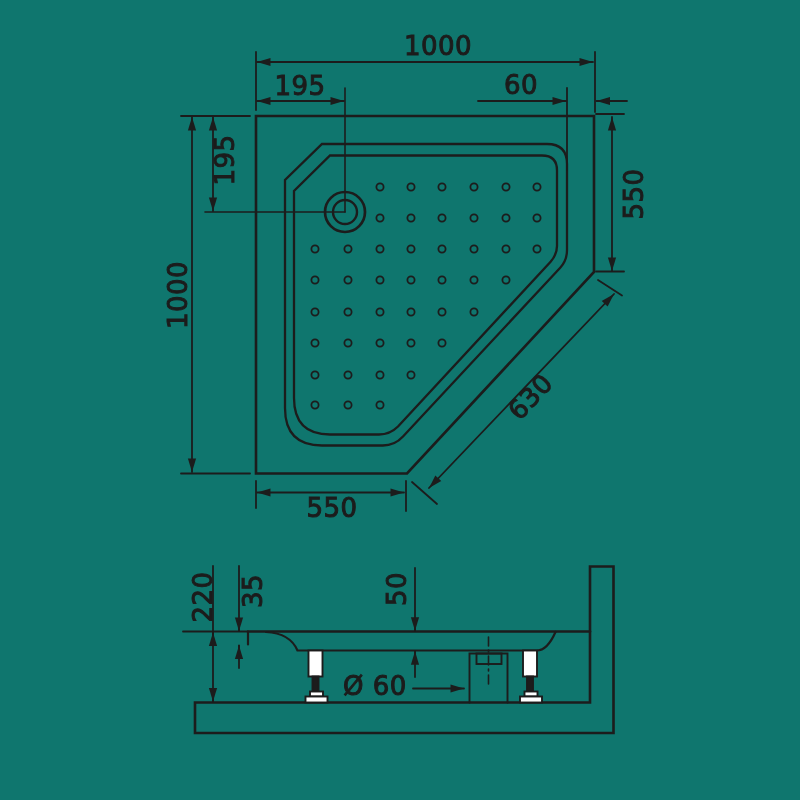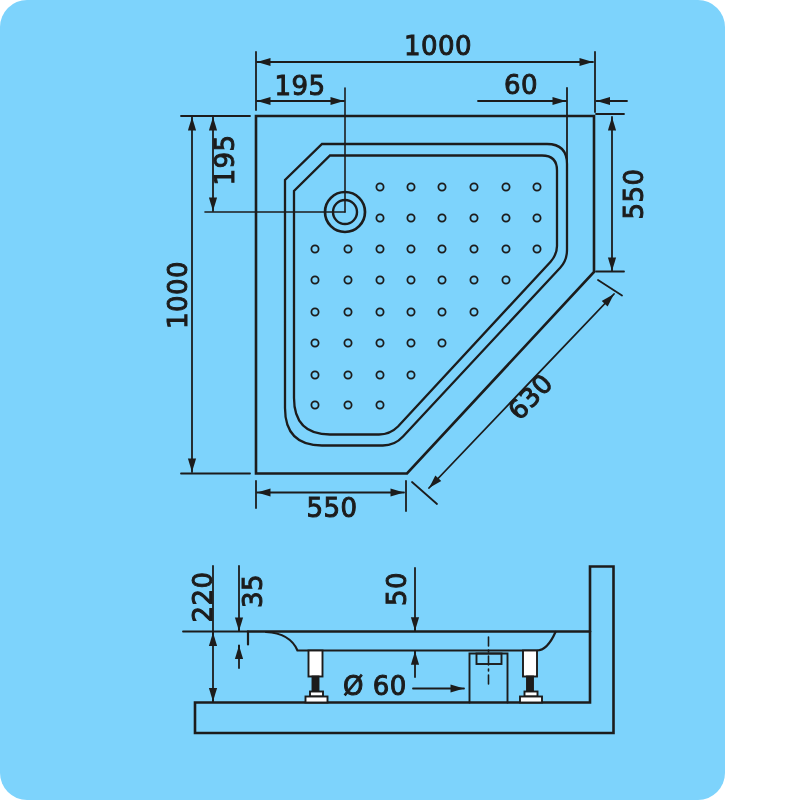--- a/index.html
+++ b/index.html
@@ -1,16 +1,16 @@
 <!DOCTYPE html>
 <html><head>
 <meta charset="utf-8">
 <style>
   html,body{margin:0;padding:0;background:#ffffff;}
-  .page{position:relative;width:725px;height:800px;background:#7dd3fc;overflow:hidden;border-radius:27px;}
+  .page{position:relative;width:800px;height:800px;background:#0f766e;overflow:hidden;}
   svg{display:block;}
   .dim-text{
     font-family:"DejaVu Sans","Liberation Sans",sans-serif;
     font-size:26px;
     fill:#1c1c1c;
     letter-spacing:0.5px;
   }
 </style>
 </head>
 <body>

